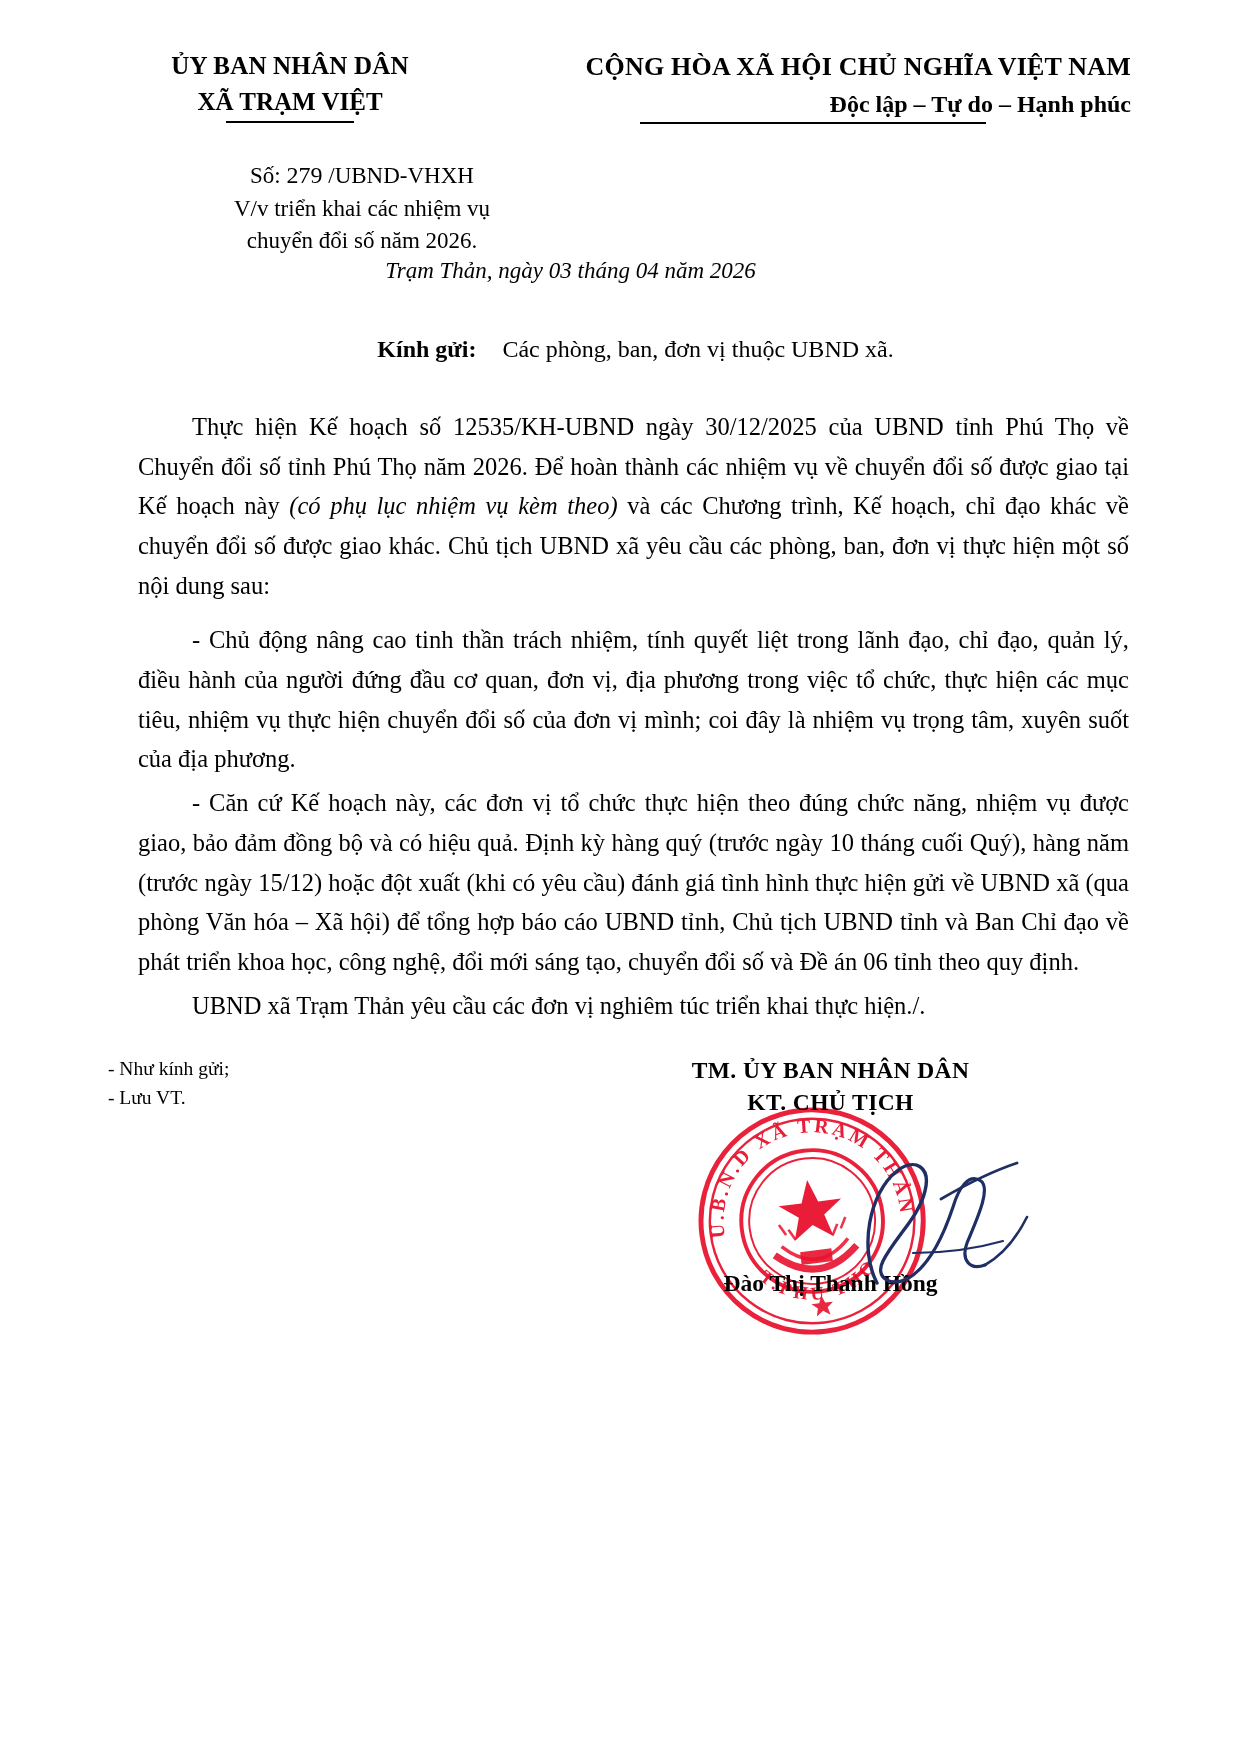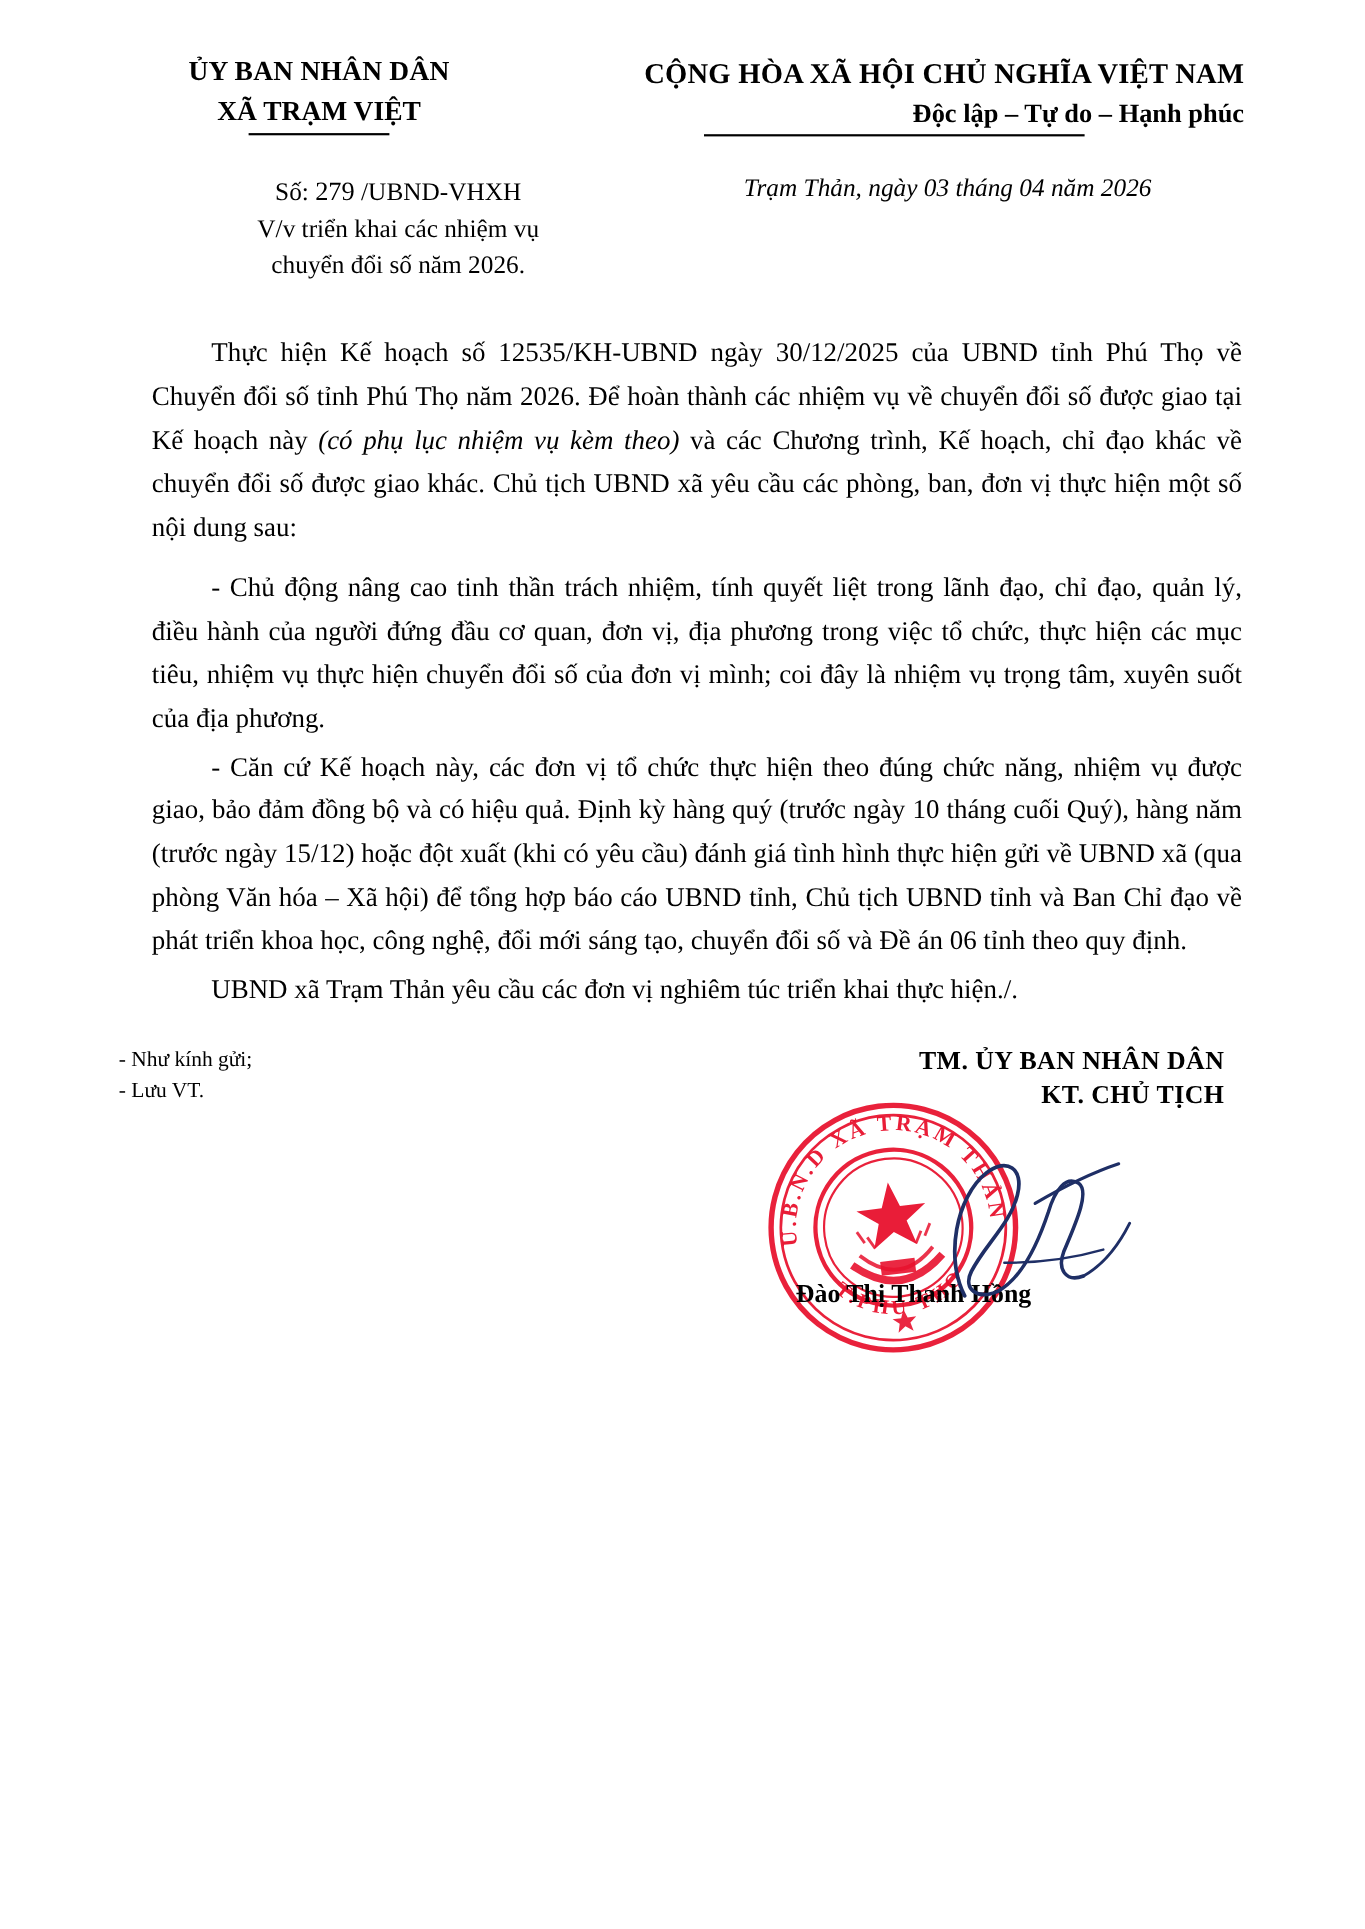--- a/index.html
+++ b/index.html
@@ -71,21 +71,21 @@
   .rule-long {
     width: 346px;
     height: 2px;
     background: #000;
     margin: 4px auto 0 auto;
   }
 
   
   .meta {
     display: flex;
-    flex-direction: row;
+    flex-direction: column;
     margin-top: 34px;
   }
   .meta-left {
     width: 440px;
     margin-left: 142px;
     text-align: center;
     font-size: 23px;
     line-height: 1.42;
   }
   .meta-left .sub {
@@ -153,21 +153,20 @@
     position: relative;
   }
   .sig-line {
     font-weight: bold;
     font-size: 23.5px;
     letter-spacing: .4px;
     line-height: 1.33;
     position: relative;
     z-index: 3;
     white-space: nowrap;
-    text-align: right;
   }
   .sig-name {
     font-weight: bold;
     font-size: 23.5px;
     position: relative;
     z-index: 3;
     margin-top: 152px;
     white-space: nowrap;
   }
 
@@ -217,20 +216,24 @@
         <span>Số:</span>
         <span class="num-big">279</span>
         <span>/UBND-VHXH</span>
       </div>
       <span class="sub">V/v triển khai các nhiệm vụ</span>
       <span class="sub">chuyển đổi số năm 2026.</span>
     </div>
     <div class="meta-right">Trạm Thản, ngày 03  tháng 04 năm 2026</div>
   </div>
 
+  <div class="kinhgui">
+    <b>Kính gửi:</b>
+    <span class="kg-target">Các phòng, ban, đơn vị thuộc UBND xã.</span>
+  </div>
 
   <div class="body-text">
     <p class="tight"><span>Thực hiện Kế hoạch số 12535/KH-UBND ngày 30/12/2025 của UBND tỉnh Phú Thọ về Chuyển đổi số tỉnh Phú Thọ năm 2026. Để hoàn thành các nhiệm vụ về chuyển đổi số được giao tại Kế hoạch này </span><i>(có phụ lục nhiệm vụ kèm theo)</i><span> và các Chương trình, Kế hoạch, chỉ đạo khác về chuyển đổi số được giao khác. Chủ tịch UBND xã yêu cầu các phòng, ban, đơn vị thực hiện một số nội dung sau:</span></p>
     <p>- Chủ động nâng cao tinh thần trách nhiệm, tính quyết liệt trong lãnh đạo, chỉ đạo, quản lý, điều hành của người đứng đầu cơ quan, đơn vị, địa phương trong việc tổ chức, thực hiện các mục tiêu, nhiệm vụ thực hiện chuyển đổi số của đơn vị mình; coi đây là nhiệm vụ trọng tâm, xuyên suốt của địa phương.</p>
     <p>- Căn cứ Kế hoạch này, các đơn vị tổ chức thực hiện theo đúng chức năng, nhiệm vụ được giao, bảo đảm đồng bộ và có hiệu quả. Định kỳ hàng quý (trước ngày 10 tháng cuối Quý), hàng năm (trước ngày 15/12) hoặc đột xuất (khi có yêu cầu) đánh giá tình hình thực hiện gửi về UBND xã (qua phòng Văn hóa – Xã hội) để tổng hợp báo cáo UBND tỉnh, Chủ tịch UBND tỉnh và Ban Chỉ đạo về phát triển khoa học, công nghệ, đổi mới sáng tạo, chuyển đổi số và Đề án 06 tỉnh theo quy định.</p>
     <p>UBND xã Trạm Thản yêu cầu các đơn vị nghiêm túc triển khai thực hiện./.</p>
   </div>
 
   <div class="footer">
 

